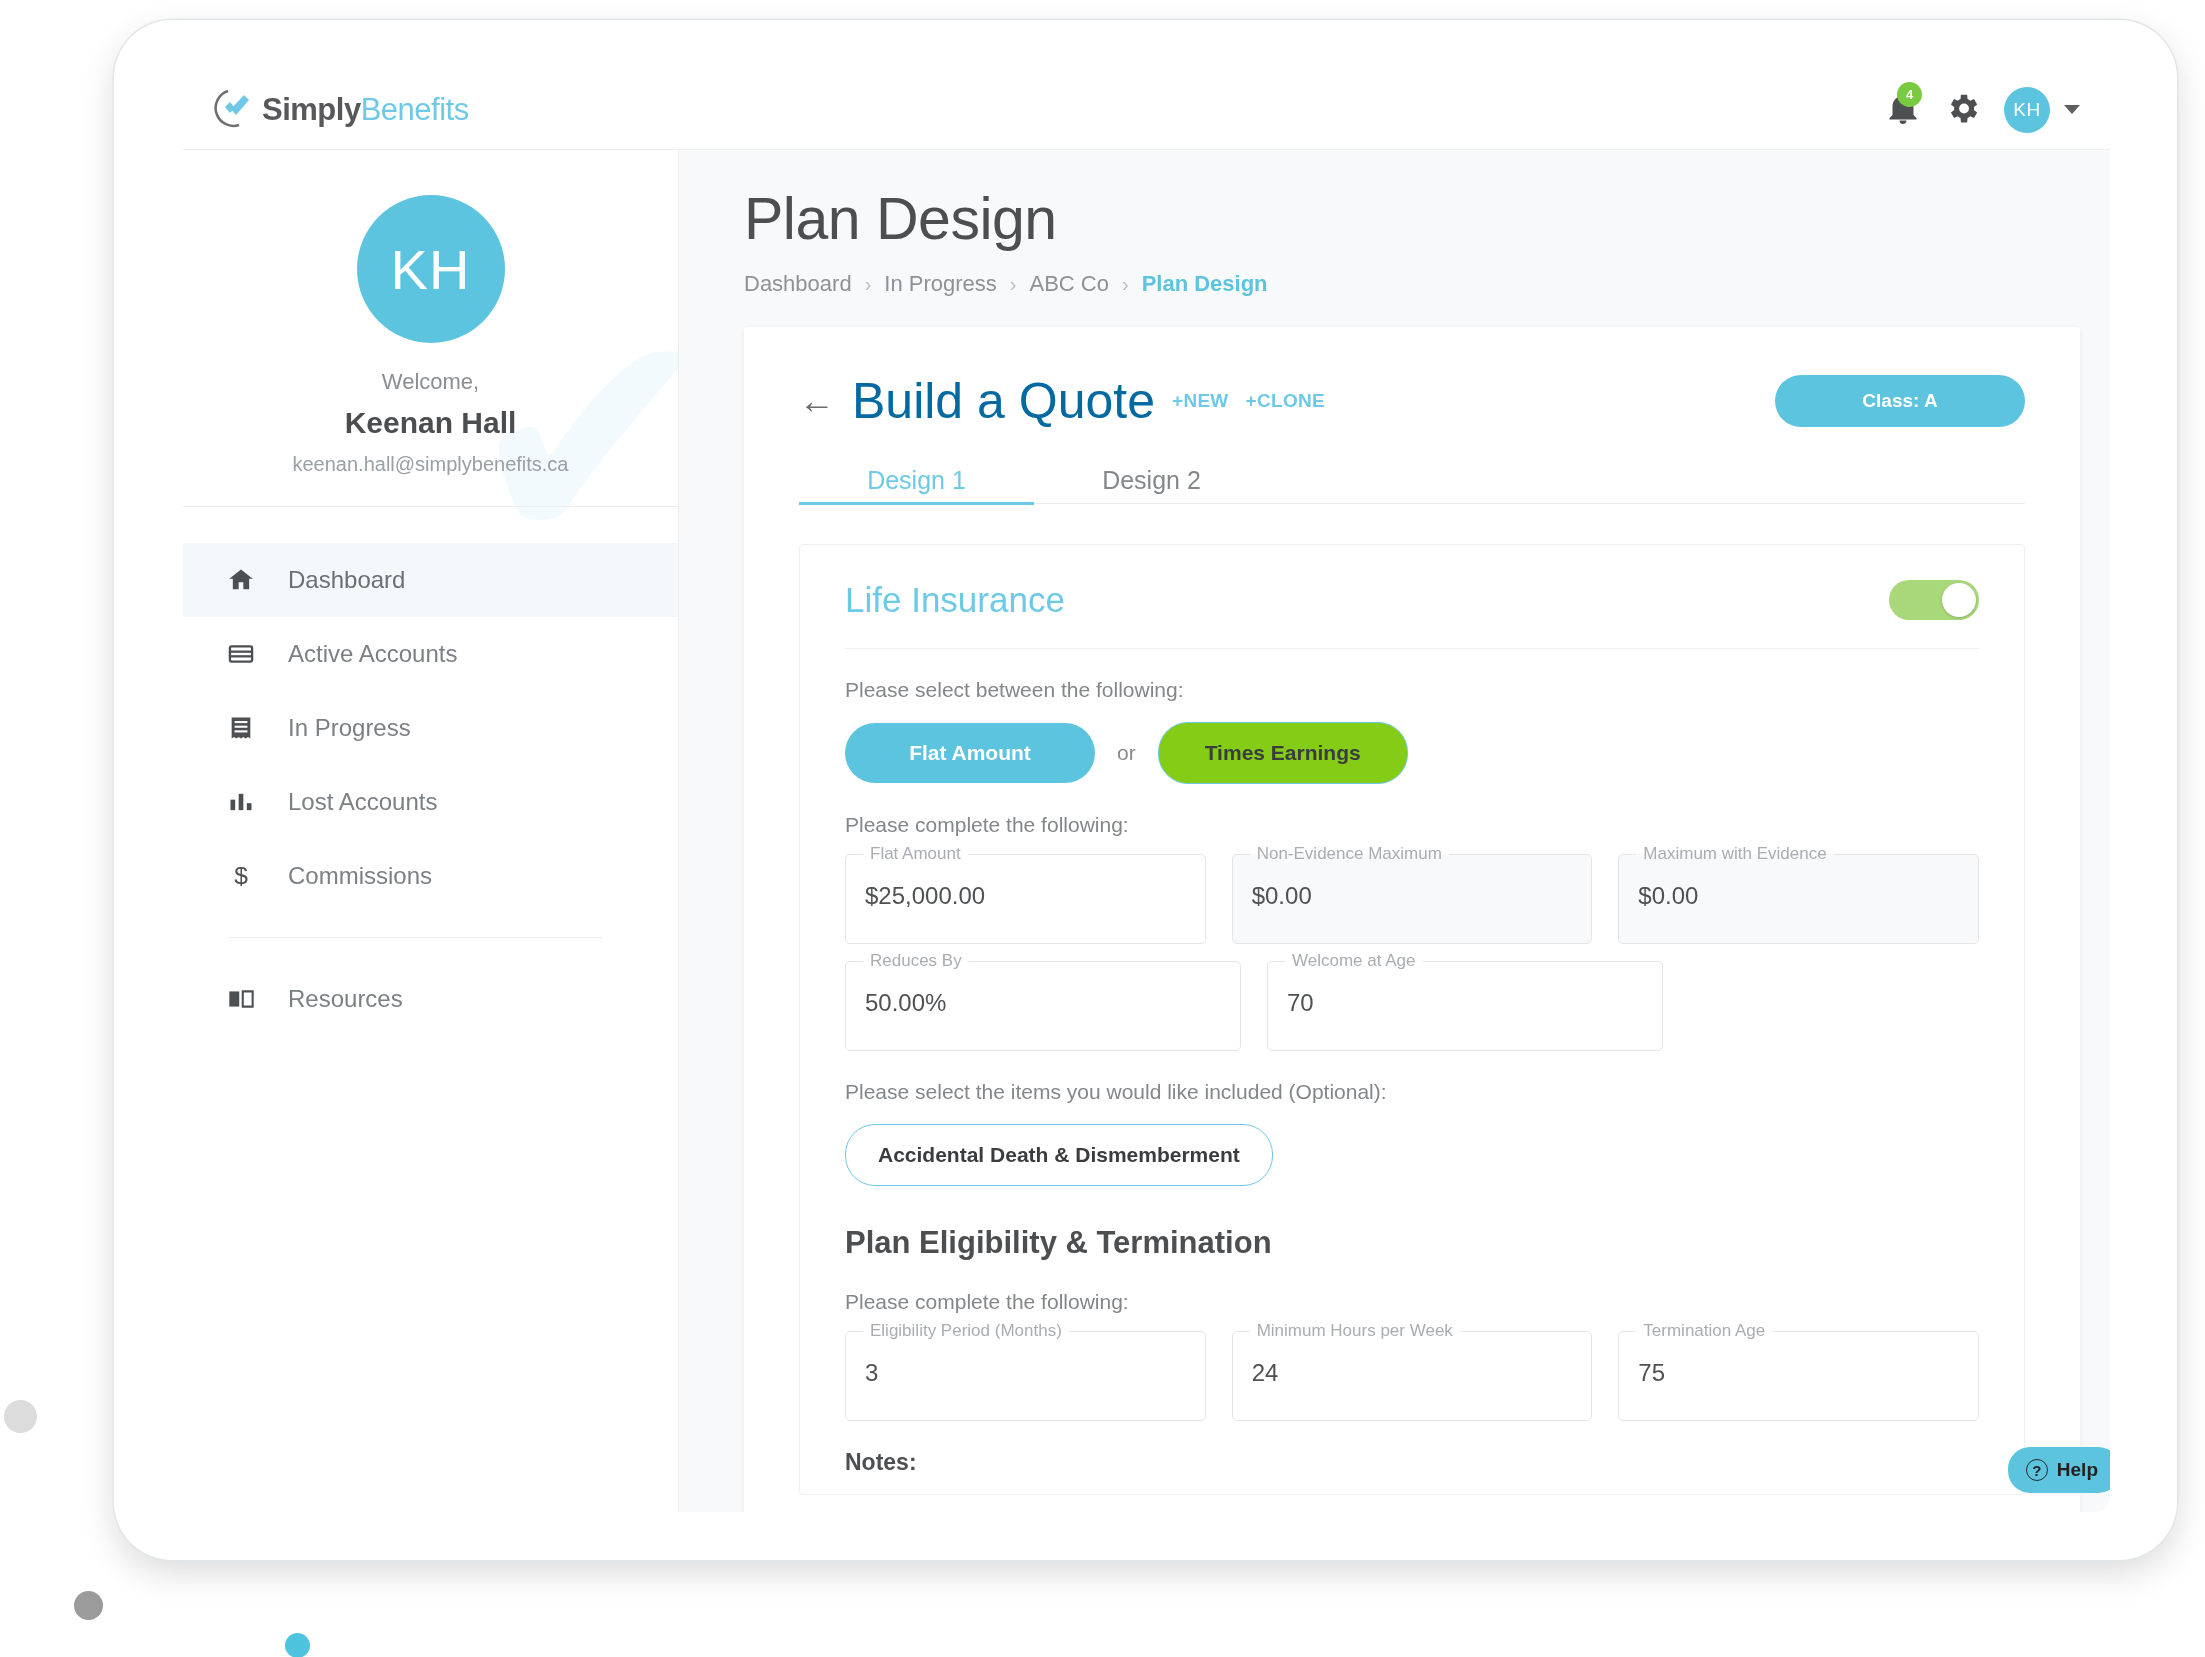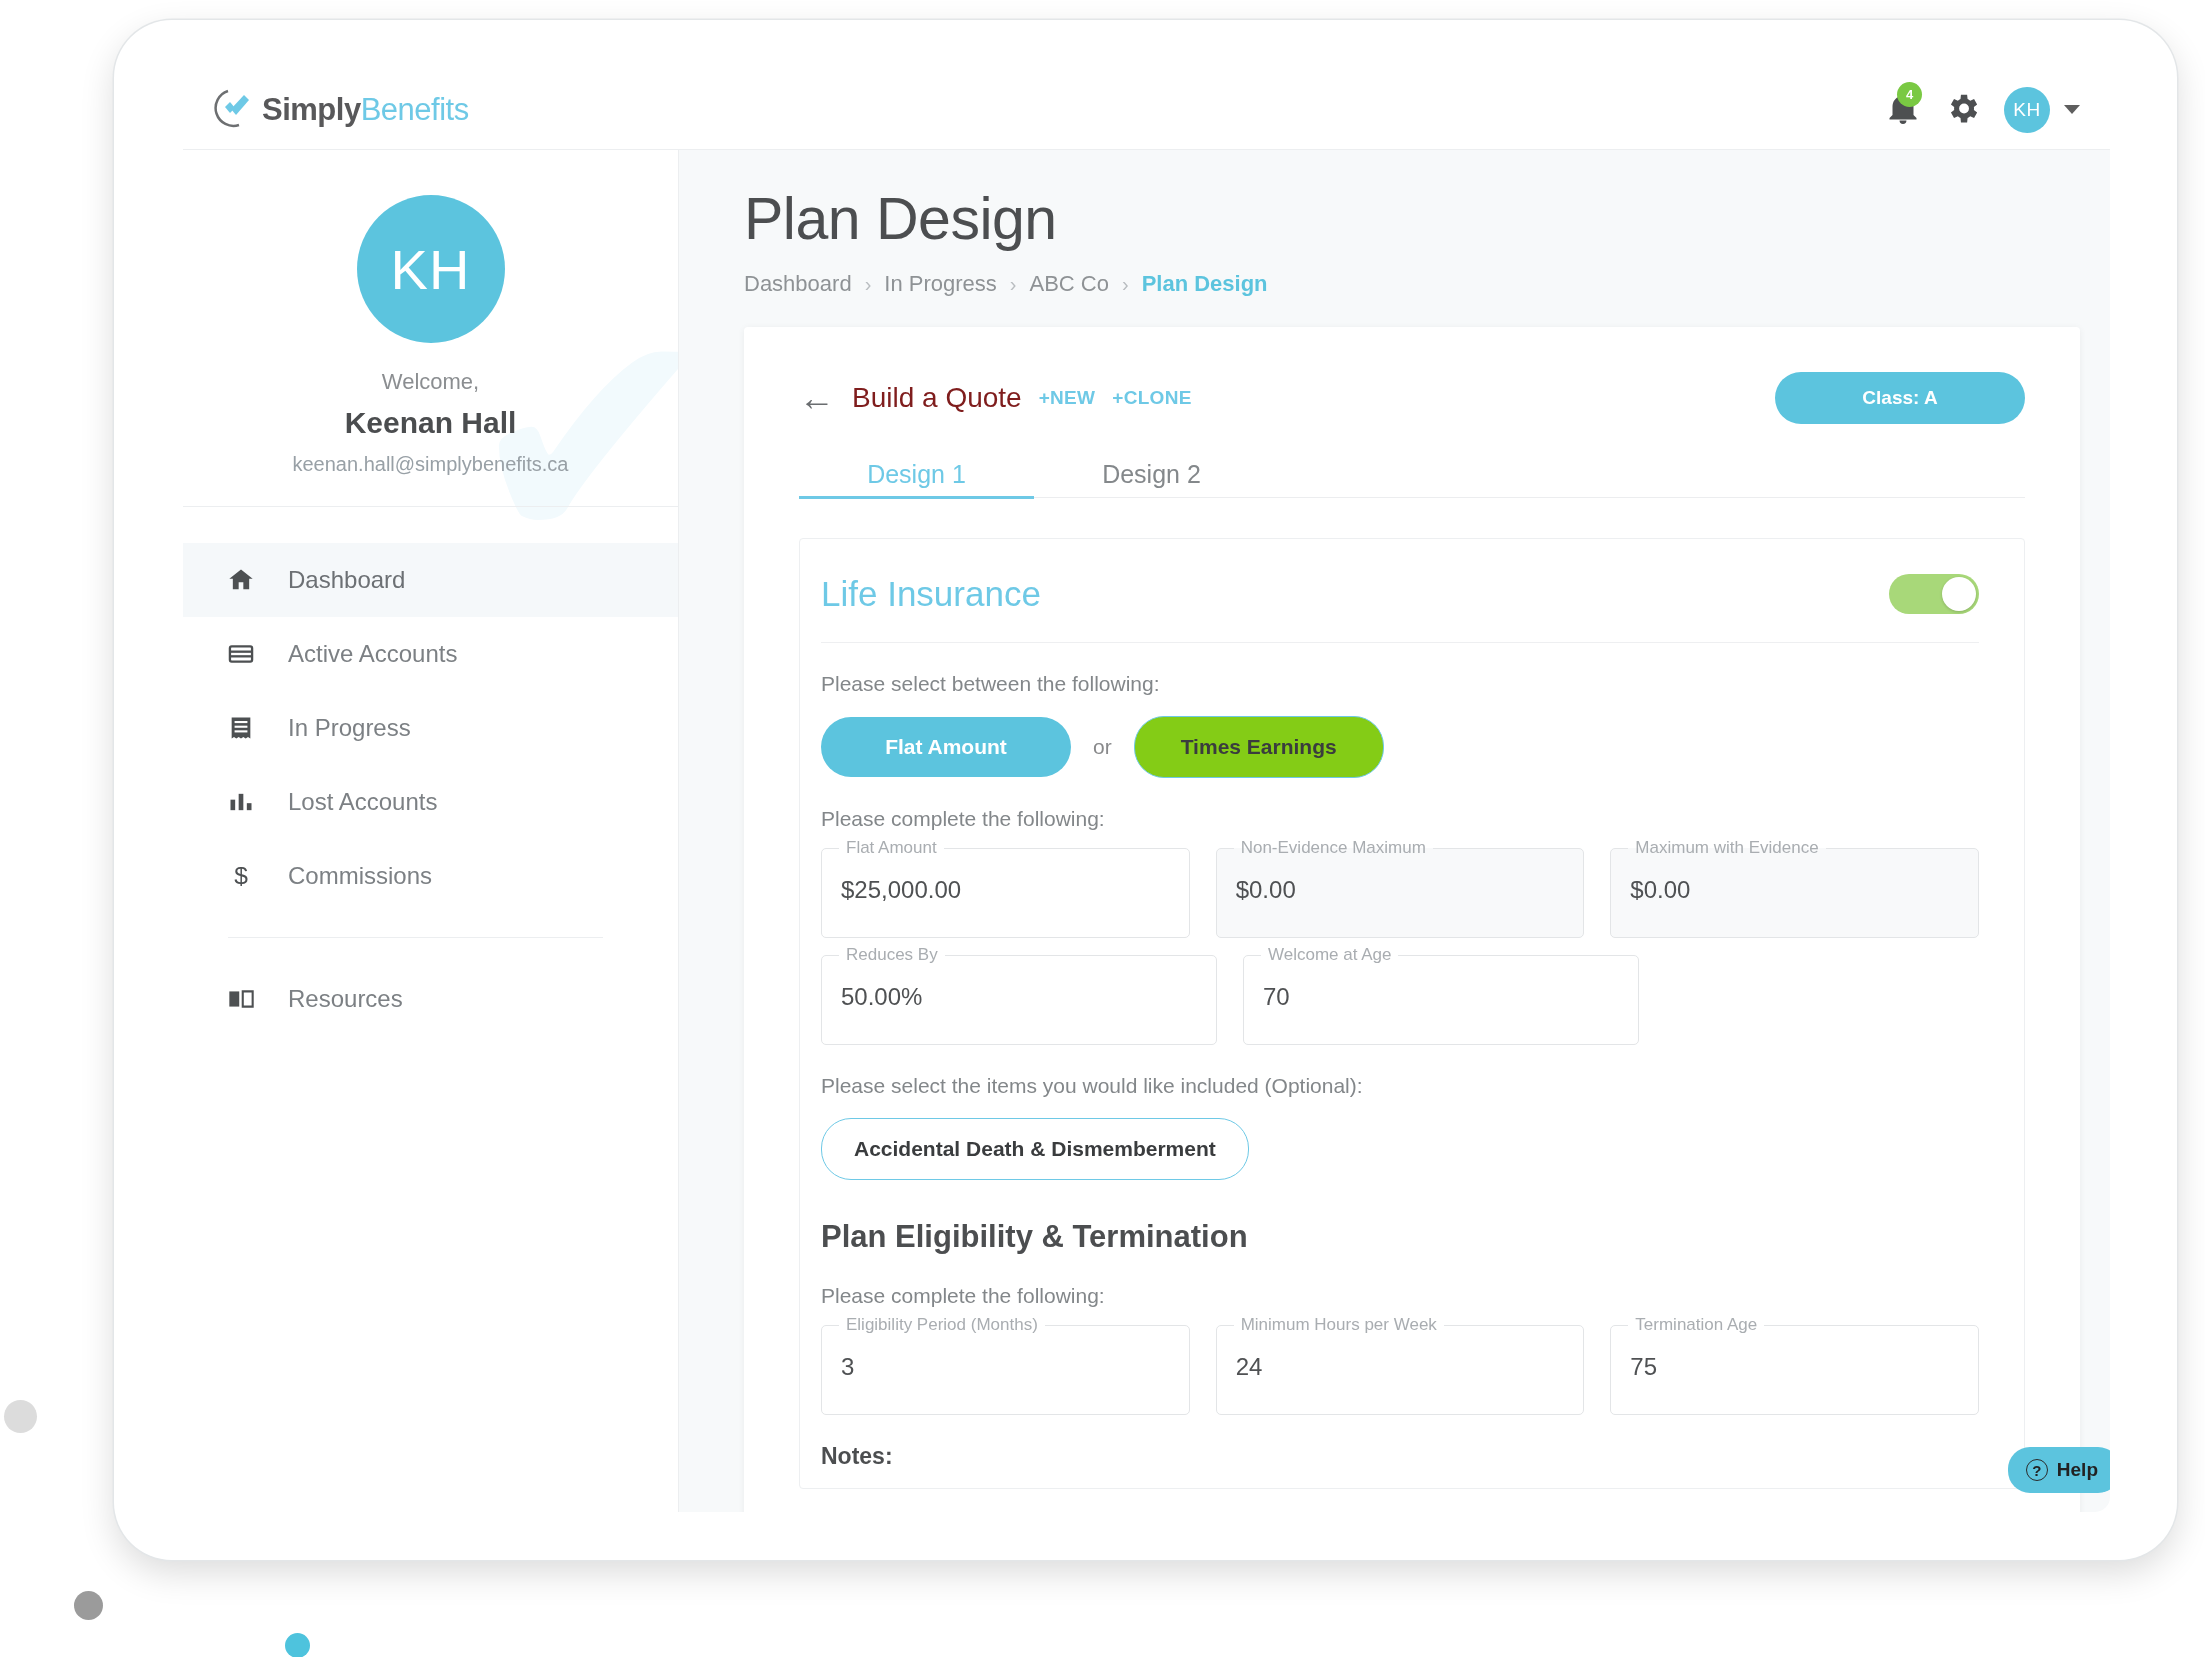--- a/index.html
+++ b/index.html
@@ -115,34 +115,34 @@
   .crumb.current { color: #5cc4de; font-weight: 700; }
 
   #card {
     margin-top: 30px; background: #ffffff; border-radius: 4px;
     box-shadow: 0 1px 7px rgba(0,0,0,0.06);
     height: 1192px; padding: 45px 55px 0 55px; position: relative; overflow: hidden;
   }
   #card-header { display: flex; align-items: center; justify-content: space-between; }
   #quote-title-wrap { display: flex; align-items: center; gap: 17px; }
   #back-arrow { font-size: 36px; color: #6a6d70; line-height: 1; }
-  #quote-title { font-size: 28px; color: #7f1d1d; text-align: right; }
+  #quote-title { font-size: 50px; color: #0369a1; text-align: right; }
   .quick-link { font-size: 19px; color: #6ec9e6; font-weight: 600; letter-spacing: 0.3px; }
   #class-pill {
     background: #5cc4de; color:#ffffff; font-size: 19px; font-weight: 700;
     padding: 15px 0; width: 250px; text-align: center; border-radius: 30px;
   }
 
   #tabs { display: flex; gap: 0; margin-top: 36px; border-bottom: 1px solid #ecedef; }
   .tab { width: 235px; text-align: center; padding-bottom: 7px; font-size: 25px; color: #84888b; }
   .tab.active { color: #6ec9e6; border-bottom: 3.5px solid #6ec9e6; margin-bottom: -2px; }
 
   #section-box {
     margin-top: 40px; border: 1px solid #edeff1; border-radius: 4px;
-    padding: 35px 45px 0 21px; height: 951px; position: relative;
+    padding: 35px 45px 0 45px; height: 951px; position: relative;
   }
   #life-row { display: flex; align-items: center; justify-content: space-between;
               padding-bottom: 28px; border-bottom: 1px solid #eeeff1; }
   #life-title { font-size: 35px; color: #6ec9e6; }
   #life-toggle { width: 90px; height: 40px; border-radius: 22.5px; background: #a8d879; position: relative; }
   #life-toggle-knob { position: absolute; right: 3px; top: 3px; width: 34px; height: 34px;
                       border-radius: 50%; background: #ffffff; box-shadow: 0 1px 3px rgba(0,0,0,0.18); }
 
   .form-hint { font-size: 21px; color: #83878a; margin-top: 29px; }
   #choice-row { display: flex; align-items: center; gap: 22px; margin-top: 20px; }

